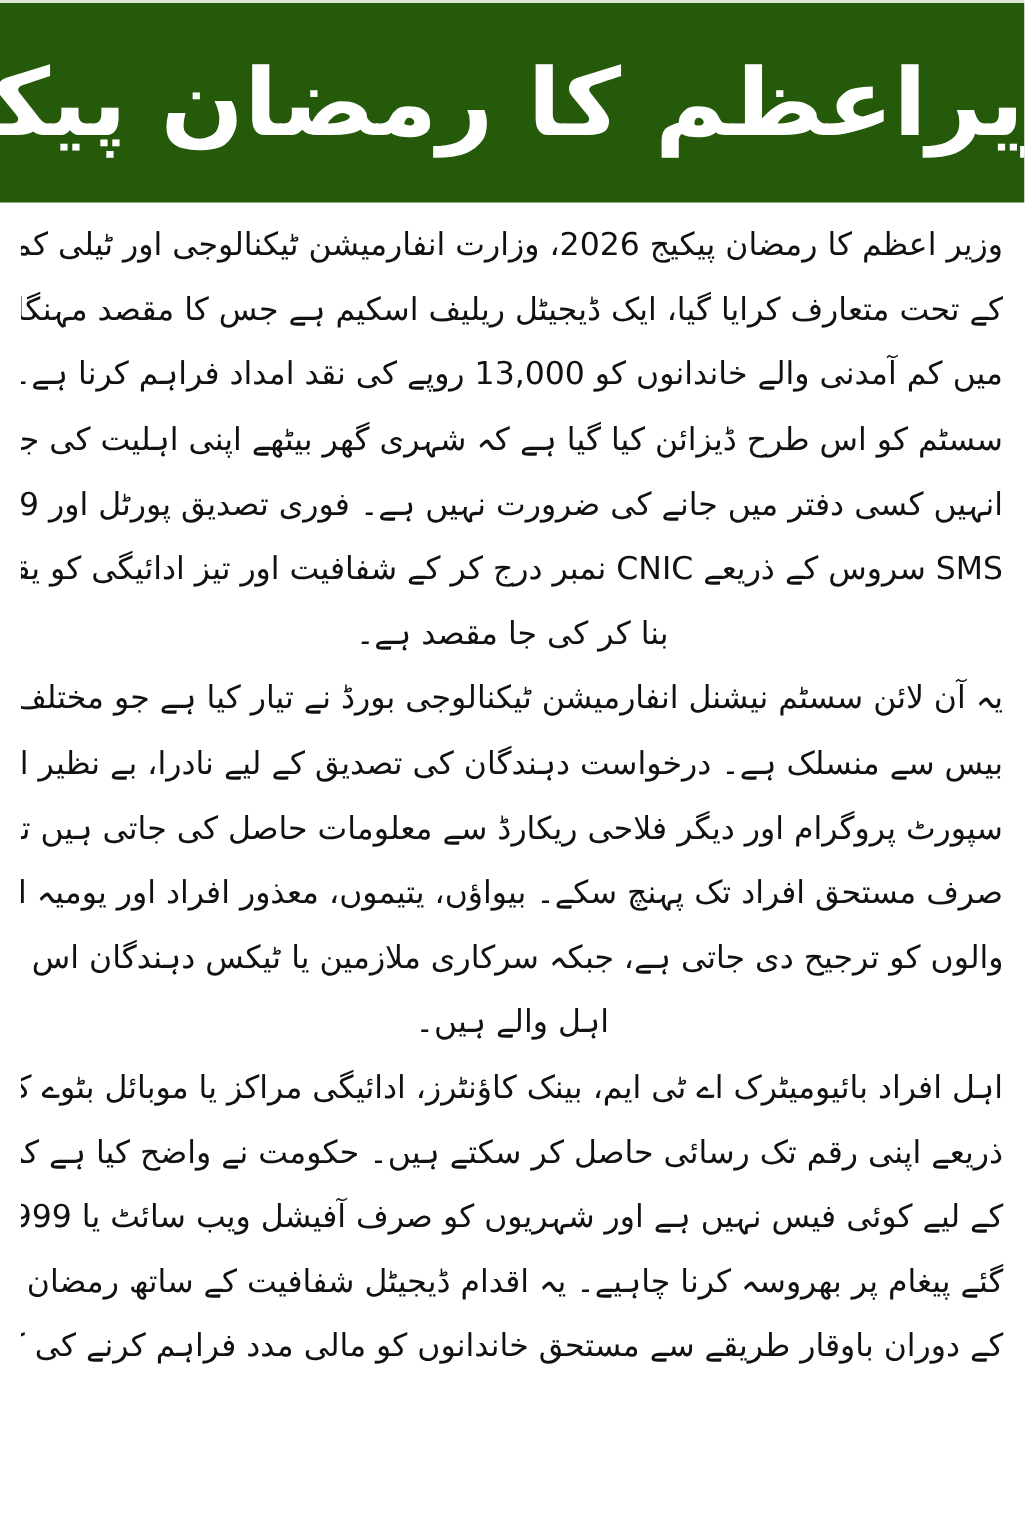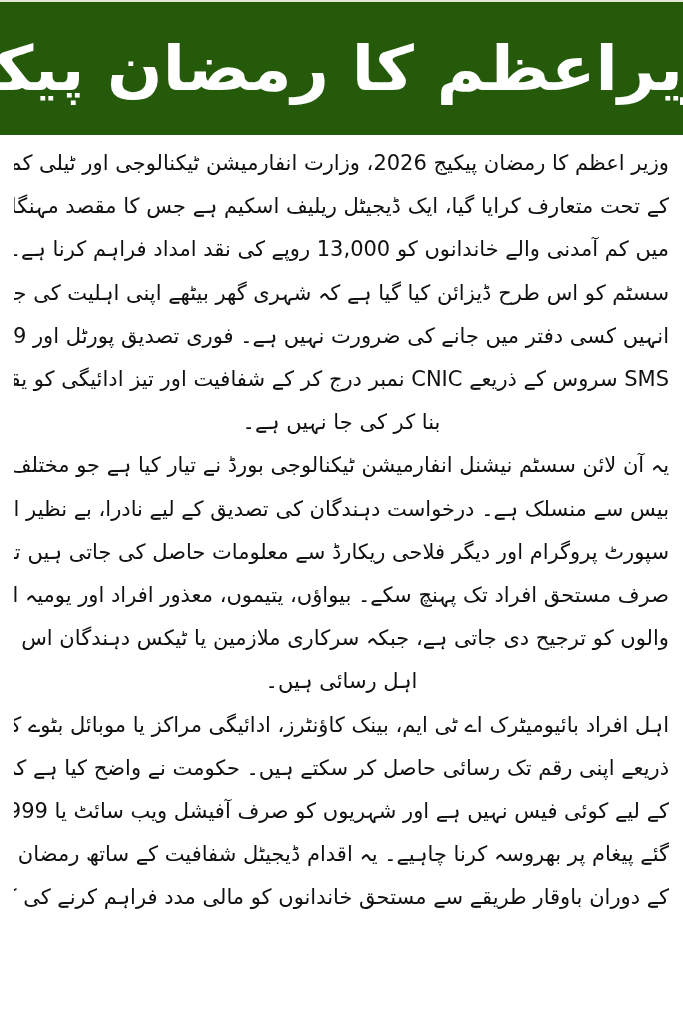--- a/index.html
+++ b/index.html
@@ -77,29 +77,29 @@
 </header>
 
 <main class="article">
   <div class="para">
     <span class="line">وزیر اعظم کا رمضان پیکیج 2026، وزارت انفارمیشن ٹیکنالوجی اور ٹیلی کمیونیکیشن</span>
     <span class="line">کے تحت متعارف کرایا گیا، ایک ڈیجیٹل ریلیف اسکیم ہے جس کا مقصد مہنگائی کے دور</span>
     <span class="line">میں کم آمدنی والے خاندانوں کو 13,000 روپے کی نقد امداد فراہم کرنا ہے۔ اس</span>
     <span class="line">سسٹم کو اس طرح ڈیزائن کیا گیا ہے کہ شہری گھر بیٹھے اپنی اہلیت کی جانچ کر سکتے ہیں اور</span>
     <span class="line">انہیں کسی دفتر میں جانے کی ضرورت نہیں ہے۔ فوری تصدیق پورٹل اور 9999</span>
     <span class="line">SMS سروس کے ذریعے CNIC نمبر درج کر کے شفافیت اور تیز ادائیگی کو یقینی</span>
-    <span class="line last">بنا کر کی جا نہیں ہے۔</span>
+    <span class="line last">بنا کر کی جا مقصد ہے۔</span>
   </div>
   <div class="para">
     <span class="line">یہ آن لائن سسٹم نیشنل انفارمیشن ٹیکنالوجی بورڈ نے تیار کیا ہے جو مختلف سرکاری ڈیٹا</span>
     <span class="line">بیس سے منسلک ہے۔ درخواست دہندگان کی تصدیق کے لیے نادرا، بے نظیر انکم</span>
     <span class="line">سپورٹ پروگرام اور دیگر فلاحی ریکارڈ سے معلومات حاصل کی جاتی ہیں تاکہ امداد</span>
     <span class="line">صرف مستحق افراد تک پہنچ سکے۔ بیواؤں، یتیموں، معذور افراد اور یومیہ اجرت کمانے</span>
     <span class="line">والوں کو ترجیح دی جاتی ہے، جبکہ سرکاری ملازمین یا ٹیکس دہندگان اس سہولت کے</span>
-    <span class="line last">اہل رسائی ہیں۔</span>
+    <span class="line last">اہل والے ہیں۔</span>
   </div>
   <div class="para">
     <span class="line">اہل افراد بائیومیٹرک اے ٹی ایم، بینک کاؤنٹرز، ادائیگی مراکز یا موبائل بٹوے کے</span>
     <span class="line">ذریعے اپنی رقم تک رسائی حاصل کر سکتے ہیں۔ حکومت نے واضح کیا ہے کہ اس سروس</span>
     <span class="line">کے لیے کوئی فیس نہیں ہے اور شہریوں کو صرف آفیشل ویب سائٹ یا 9999 پر بھیجے</span>
     <span class="line">گئے پیغام پر بھروسہ کرنا چاہیے۔ یہ اقدام ڈیجیٹل شفافیت کے ساتھ رمضان المبارک</span>
     <span class="line last">کے دوران باوقار طریقے سے مستحق خاندانوں کو مالی مدد فراہم کرنے کی کوشش ہے۔</span>
   </div>
 </main>
 

